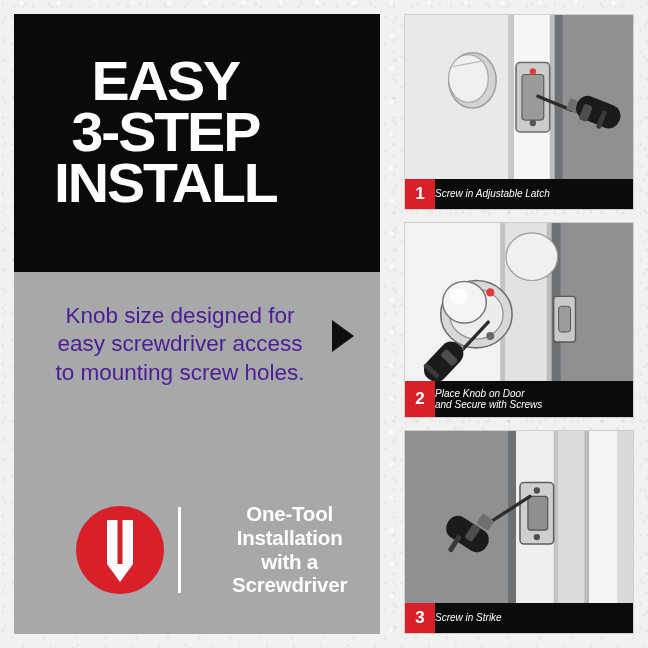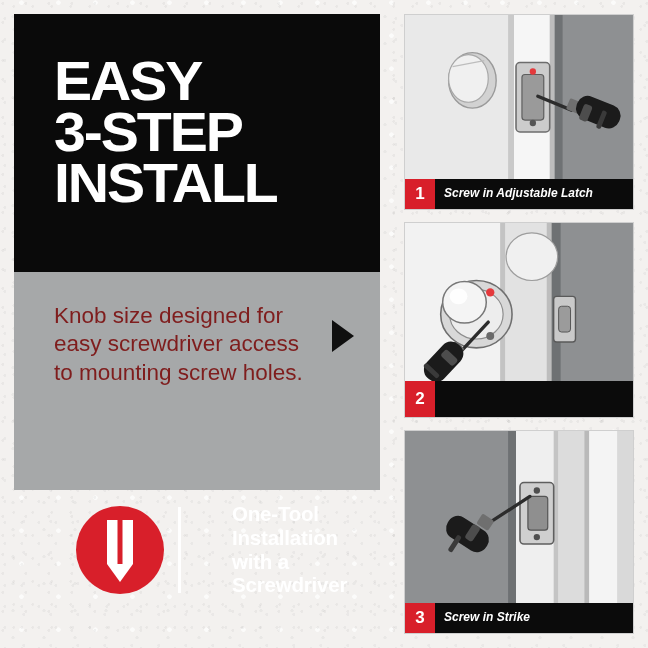--- a/index.html
+++ b/index.html
@@ -21,22 +21,23 @@
       radial-gradient(circle at 88% 82%, rgba(0,0,0,0.035) 0 1.3px, transparent 1.7px),
       radial-gradient(circle at 28% 88%, rgba(0,0,0,0.04) 0 1.2px, transparent 1.6px),
       radial-gradient(circle at 58% 8%, rgba(255,255,255,0.7) 0 2px, transparent 2.5px);
     background-size: 23px 19px, 31px 27px, 19px 23px, 27px 31px, 17px 21px, 37px 33px;
   }
 
   
   .left-panel {
     position: absolute;
     left: 14px; top: 14px;
-    width: 366px; height: 476px;
+    width: 366px; height: 620px;
     background: #a6a8a9;
+    text-align: center;
   }
   .black-box {
     position: absolute;
     left: 0; top: 0;
     width: 366px; height: 258px;
     background: #0a0a0a;
   }
   .headline {
     position: absolute;
     left: 40px; top: 42px;
@@ -47,21 +48,21 @@
     letter-spacing: -2.0px;
     font-family: "Liberation Sans", sans-serif;
     transform: scaleX(1.04);
     transform-origin: left top;
     white-space: pre-line;
   }
   .subtext {
     position: absolute;
     left: 40px; top: 288px;
     width: 252px;
-    color: #7f1d1d;
+    color: #4c1d95;
     font-size: 22.5px;
     line-height: 1.26;
     font-family: "Liberation Sans", sans-serif;
   }
   .arrow {
     position: absolute;
     left: 318px; top: 306px;
     width: 0; height: 0;
     border-left: 22px solid #0f0f0f;
     border-top: 16px solid transparent;
@@ -149,25 +150,24 @@
     color: #ffffff;
     font-weight: 900;
     font-size: 17px;
     display: flex;
     align-items: center;
     justify-content: center;
     flex: 0 0 auto;
   }
   .caption-text {
     color: #ffffff;
-    font-weight: bold;
+    font-weight: normal;
     font-style: italic;
-    font-size: 12px;
+    font-size: 10px;
     line-height: 1.15;
-    padding-left: 9px;
     white-space: pre-line;
   }
 </style>
 </head>
 <body>
 
 <div class="page">
 
   <div class="left-panel">
 
@@ -261,20 +261,22 @@
       <g>
         <line x1="84" y1="100" x2="56" y2="130" stroke="#2c2c2c" stroke-width="3.4" stroke-linecap="round"></line>
         <rect x="44" y="122" width="14" height="12" rx="2" transform="rotate(-47 51 128)" fill="#6f6f6f"></rect>
         <rect x="16" y="128" width="46" height="24" rx="11" transform="rotate(-47 39 140)" fill="#1b1b1b"></rect>
         <rect x="40" y="128" width="9" height="17" rx="3" transform="rotate(-47 44 136)" fill="#4d4d4d"></rect>
         <rect x="24" y="140" width="5" height="19" rx="2" transform="rotate(-47 26 149)" fill="#3a3a3a"></rect>
       </g>
     </svg>
     <div class="caption-bar tall">
       <div class="num-box">2</div>
+      <div class="caption-text">Place Knob on Door
+and Secure with Screws</div>
     </div>
   </div>
 
   <div class="step" id="step-3">
     <svg class="step-art" viewBox="0 0 230 204" preserveAspectRatio="none">
       <rect x="0" y="0" width="230" height="204" fill="#ffffff"></rect>
 
       <rect x="0" y="0" width="112" height="204" fill="#8e9092"></rect>
       <rect x="104" y="0" width="8" height="204" fill="#6e7173"></rect>
 

